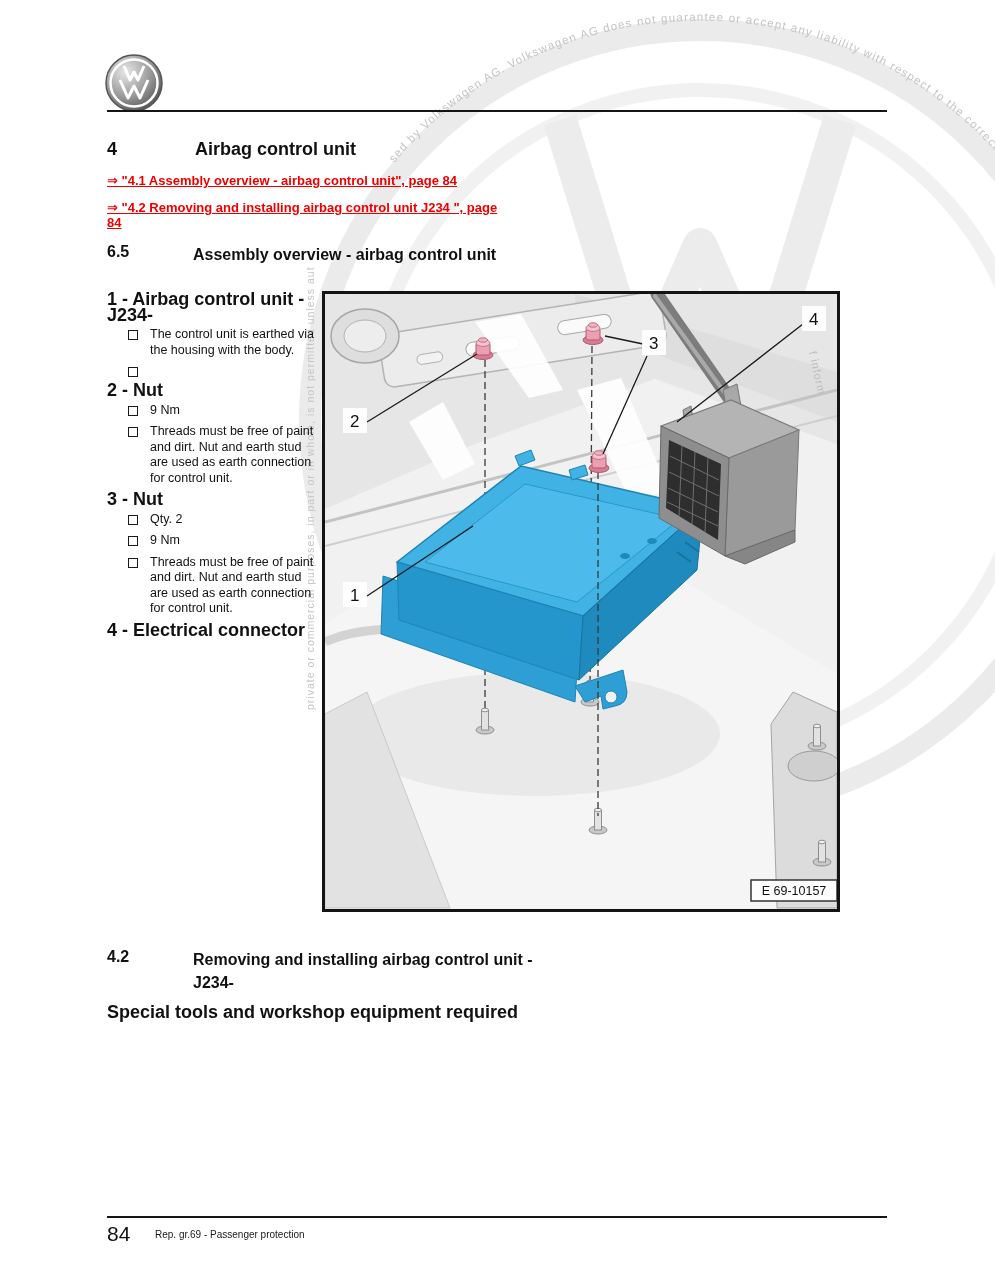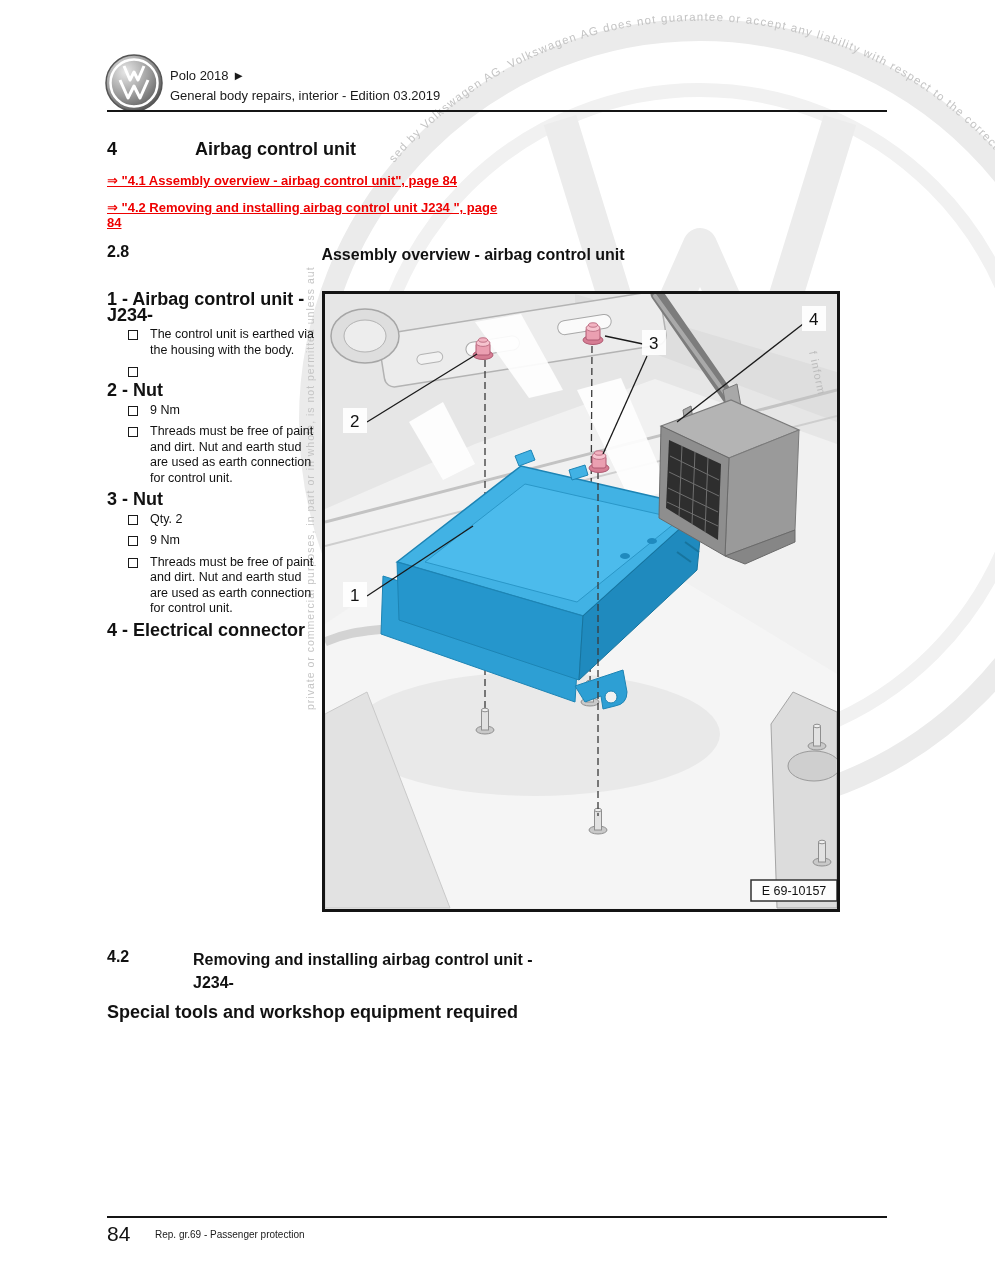--- a/index.html
+++ b/index.html
@@ -61,36 +61,32 @@
           <stop offset="0" stop-color="#e8e8e8"></stop>
             <stop offset="0.55" stop-color="#9a9a9a"></stop>
             <stop offset="1" stop-color="#4c4c4c"></stop>
         </radialGradient>
       </defs>
       <circle cx="30" cy="30" r="28" fill="url(#lg)" stroke="#555" stroke-width="1.5"></circle>
       <circle cx="30" cy="30" r="23.5" fill="none" stroke="#fff" stroke-width="2.5"></circle>
       <path d="M 20,13 L 26,27 L 30,19 L 34,27 L 40,13" fill="none" stroke="#fff" stroke-width="3" stroke-linejoin="round"></path>
       <path d="M 16,27 L 24,45 L 30,33 L 36,45 L 44,27" fill="none" stroke="#fff" stroke-width="3" stroke-linejoin="round"></path>
     </svg>
-    <div class="hdr-text">
-      <div>Polo 2018 ►</div>
-      <div>General body repairs, interior - Edition 03.2019</div>
-    </div>
     <div class="rule-top"></div>
 
     <div class="h1-row">
       <span class="num">4</span>
       <span class="ttl">Airbag control unit</span>
     </div>
     <div class="xlink" style="top:173px;width:420px;">⇒ "4.1 Assembly overview - airbag control unit", page 84</div>
     <div class="xlink" style="top:200px;width:400px;">⇒ "4.2 Removing and installing airbag control unit J234 ", page 84</div>
 
     <div class="h2-row" style="top:243px;">
-      <span class="num">2.8</span>
-      <span class="ttl" style="width:560px;text-align:center;">Assembly overview - airbag control unit</span>
+      <span class="num">6.5</span>
+      <span class="ttl" style="width:560px;">Assembly overview - airbag control unit</span>
     </div>
 
     <div class="legend">
       <div class="label">1 - Airbag control unit - J234-</div>
       <div class="bullet">
         <span class="box"></span>
         <span class="txt">The control unit is earthed via the housing with the body.</span>
       </div>
       <div class="bullet">
         <span class="box"></span>

